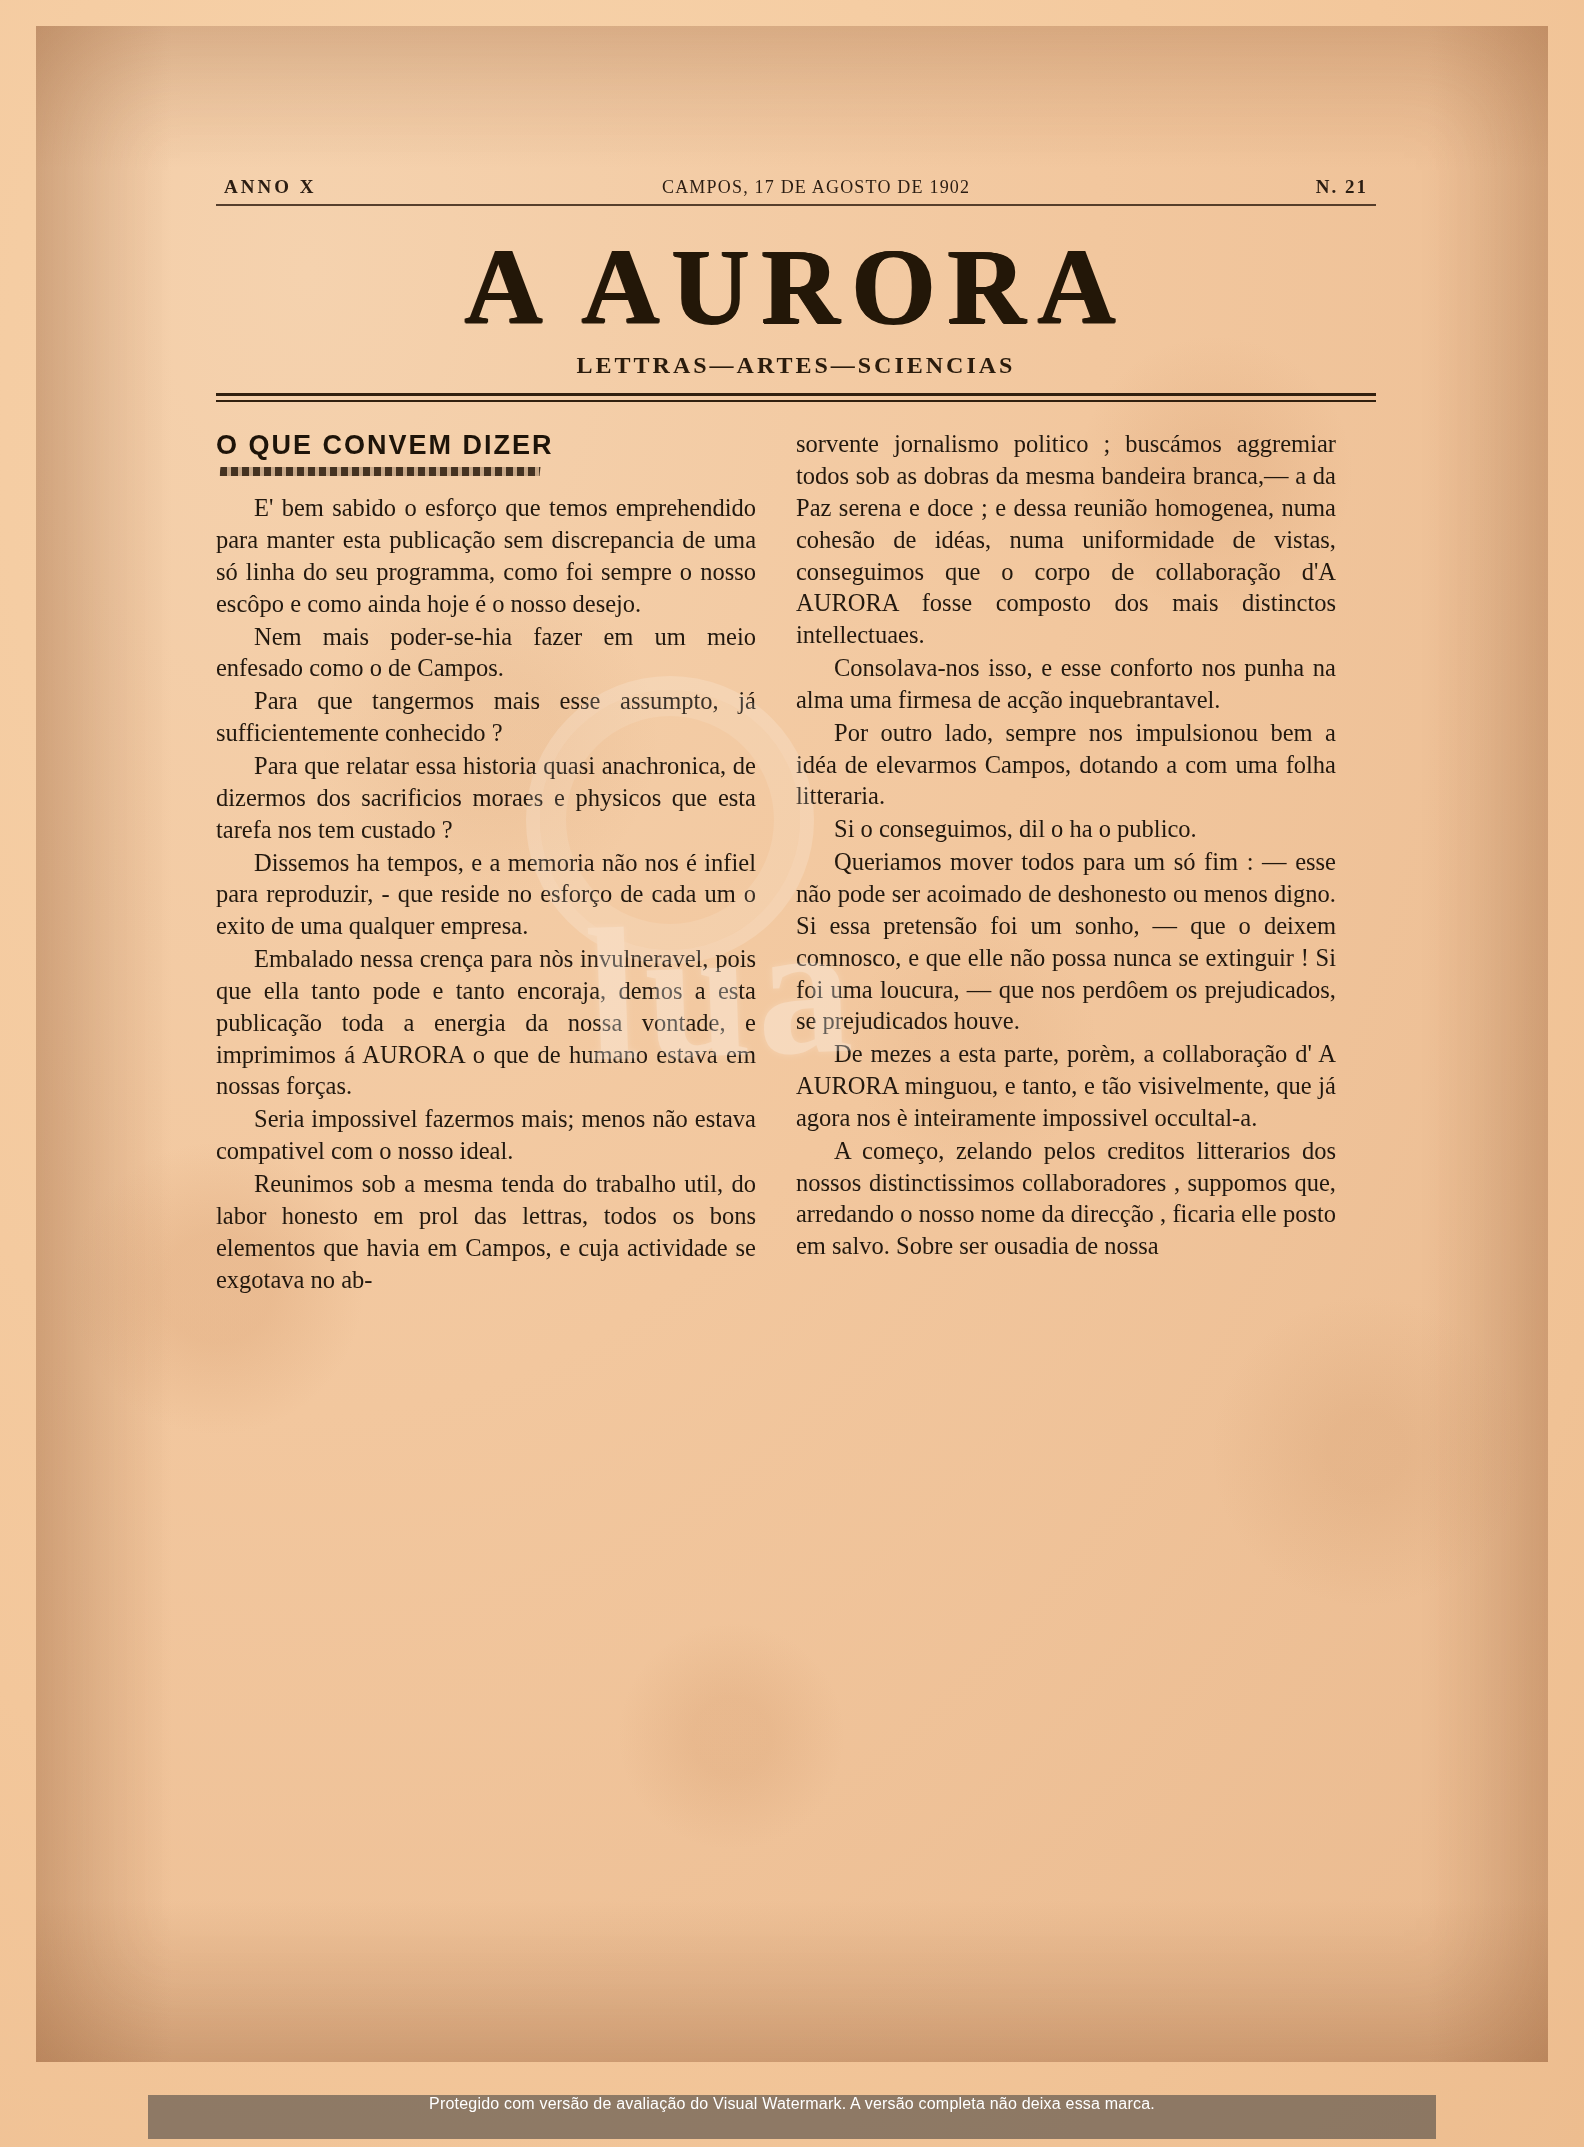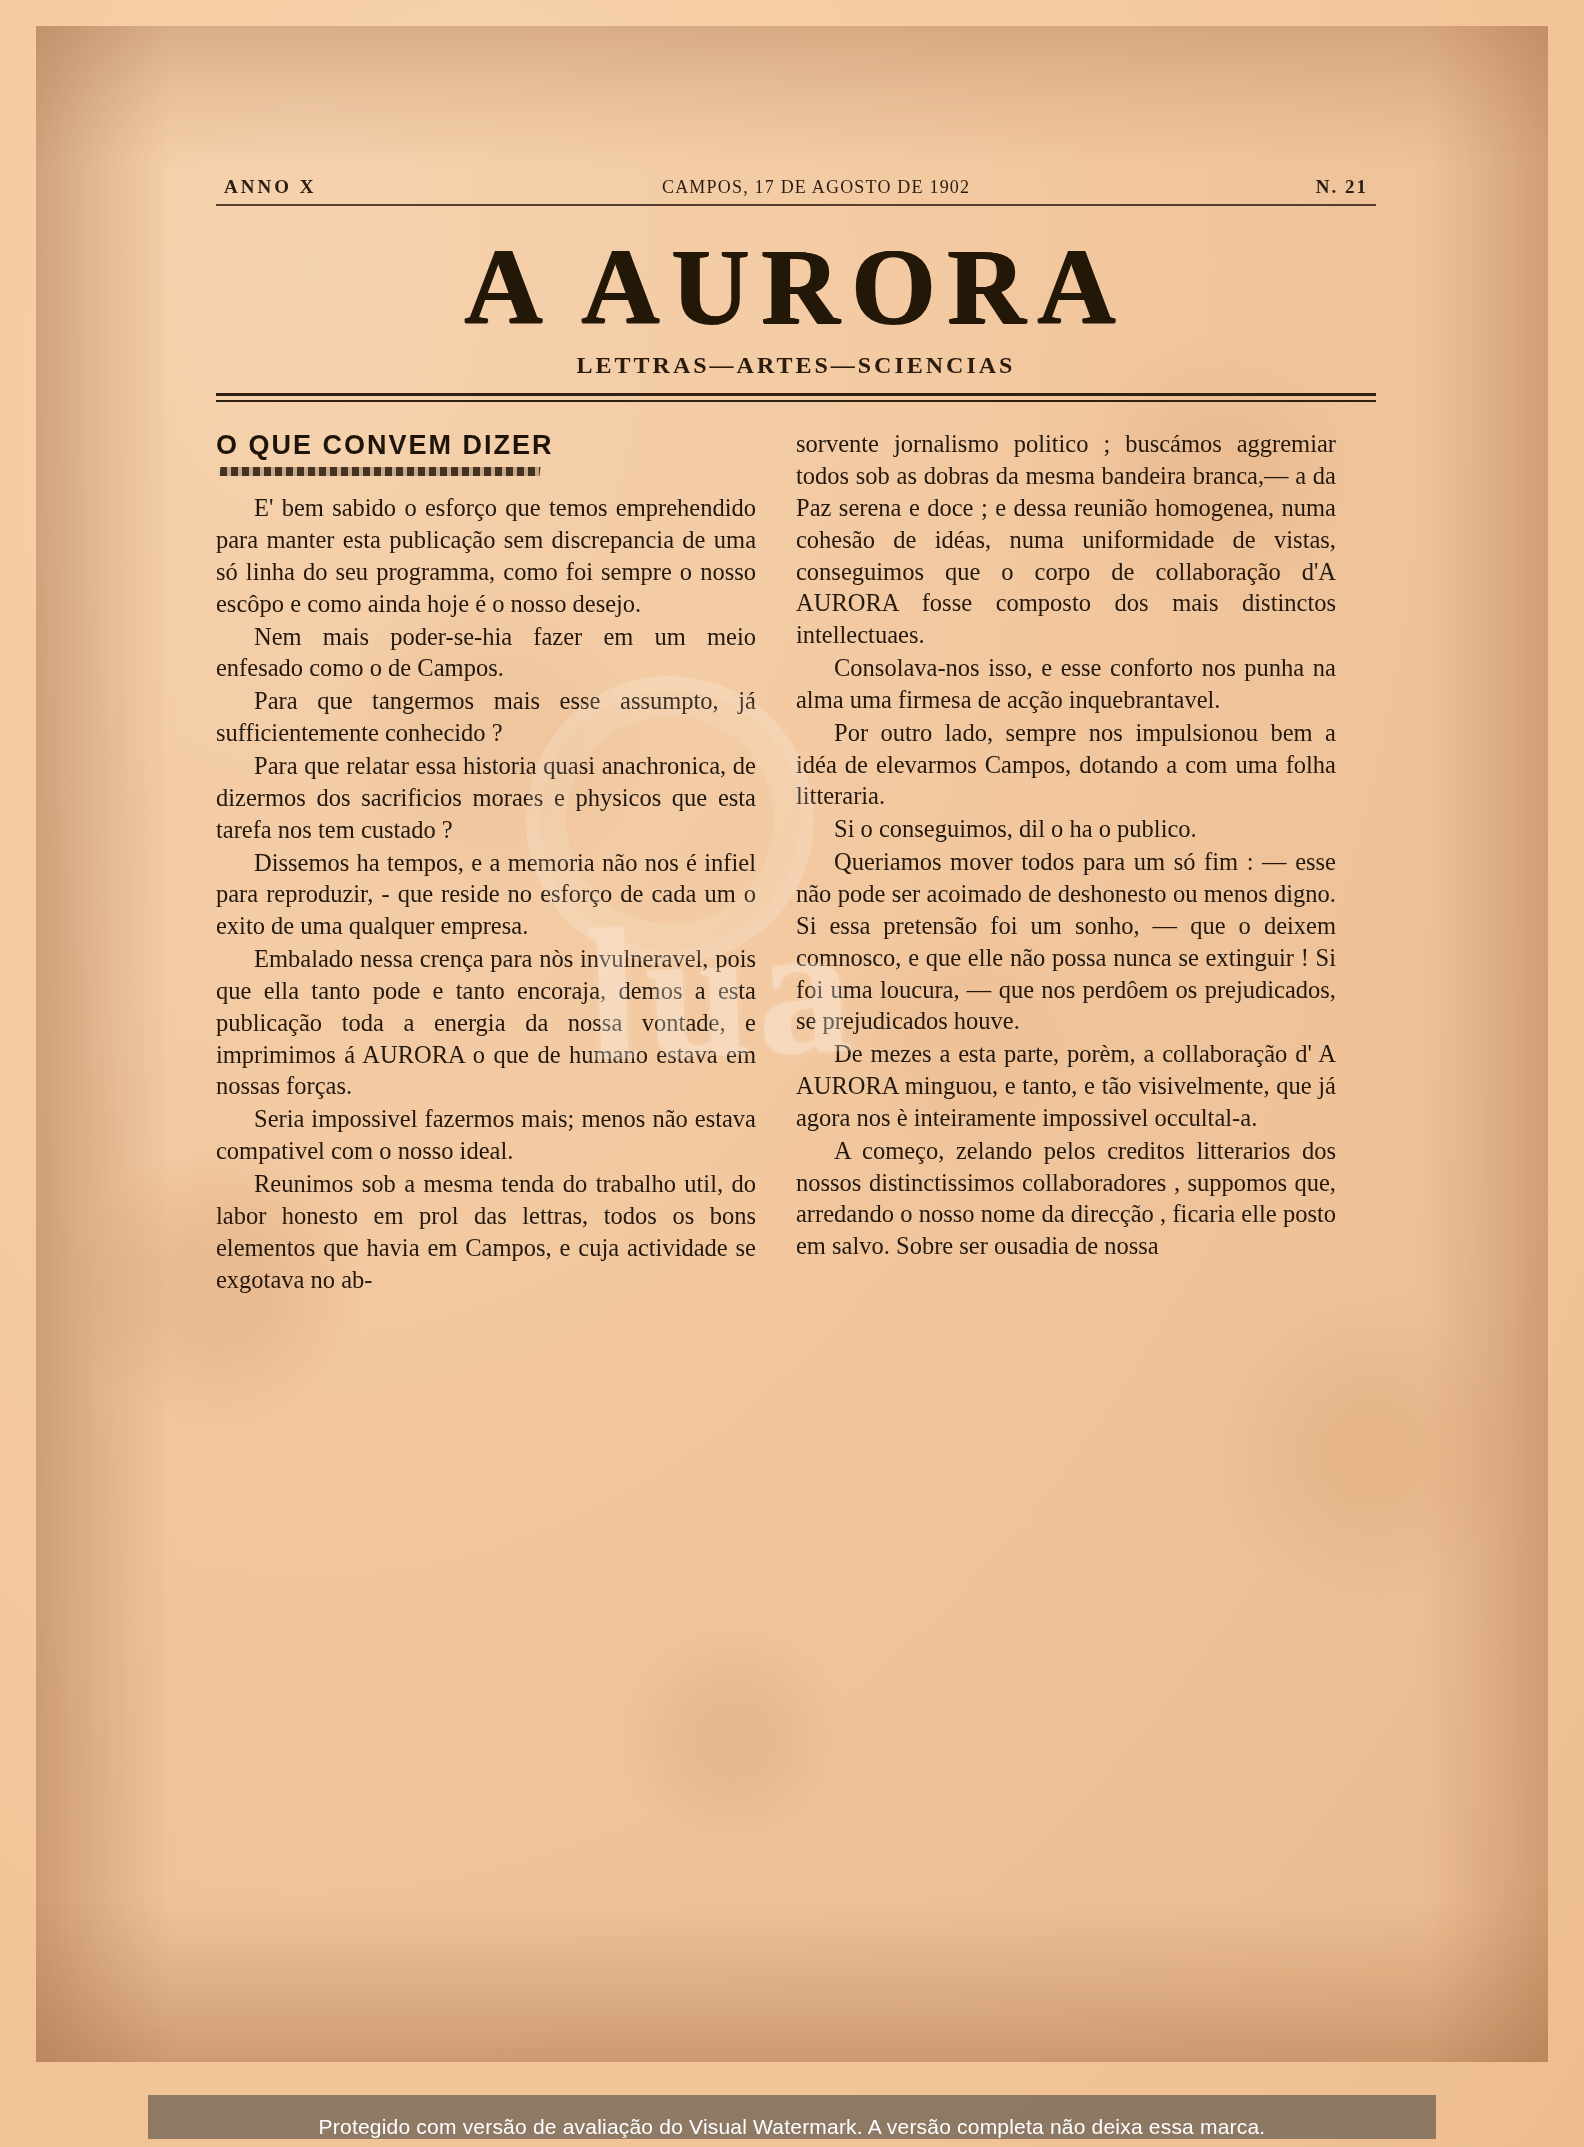--- a/index.html
+++ b/index.html
@@ -206,23 +206,23 @@
   
   #wm-bar {
     position: absolute;
     left: 148px;
     bottom: 8px;
     width: 1288px;
     height: 44px;
     background: rgba(60,60,60,0.55);
     color: #fff;
     font-family: "Liberation Sans", sans-serif;
-    font-size: 21px;
+    font-size: 16px;
     display: flex;
-    align-items: flex-end;
+    align-items: flex-start;
     justify-content: center;
     letter-spacing: .2px;
   }
 </style>
 </head>
 <body>
 
 <div id="page">
   <div id="sheet">
 

